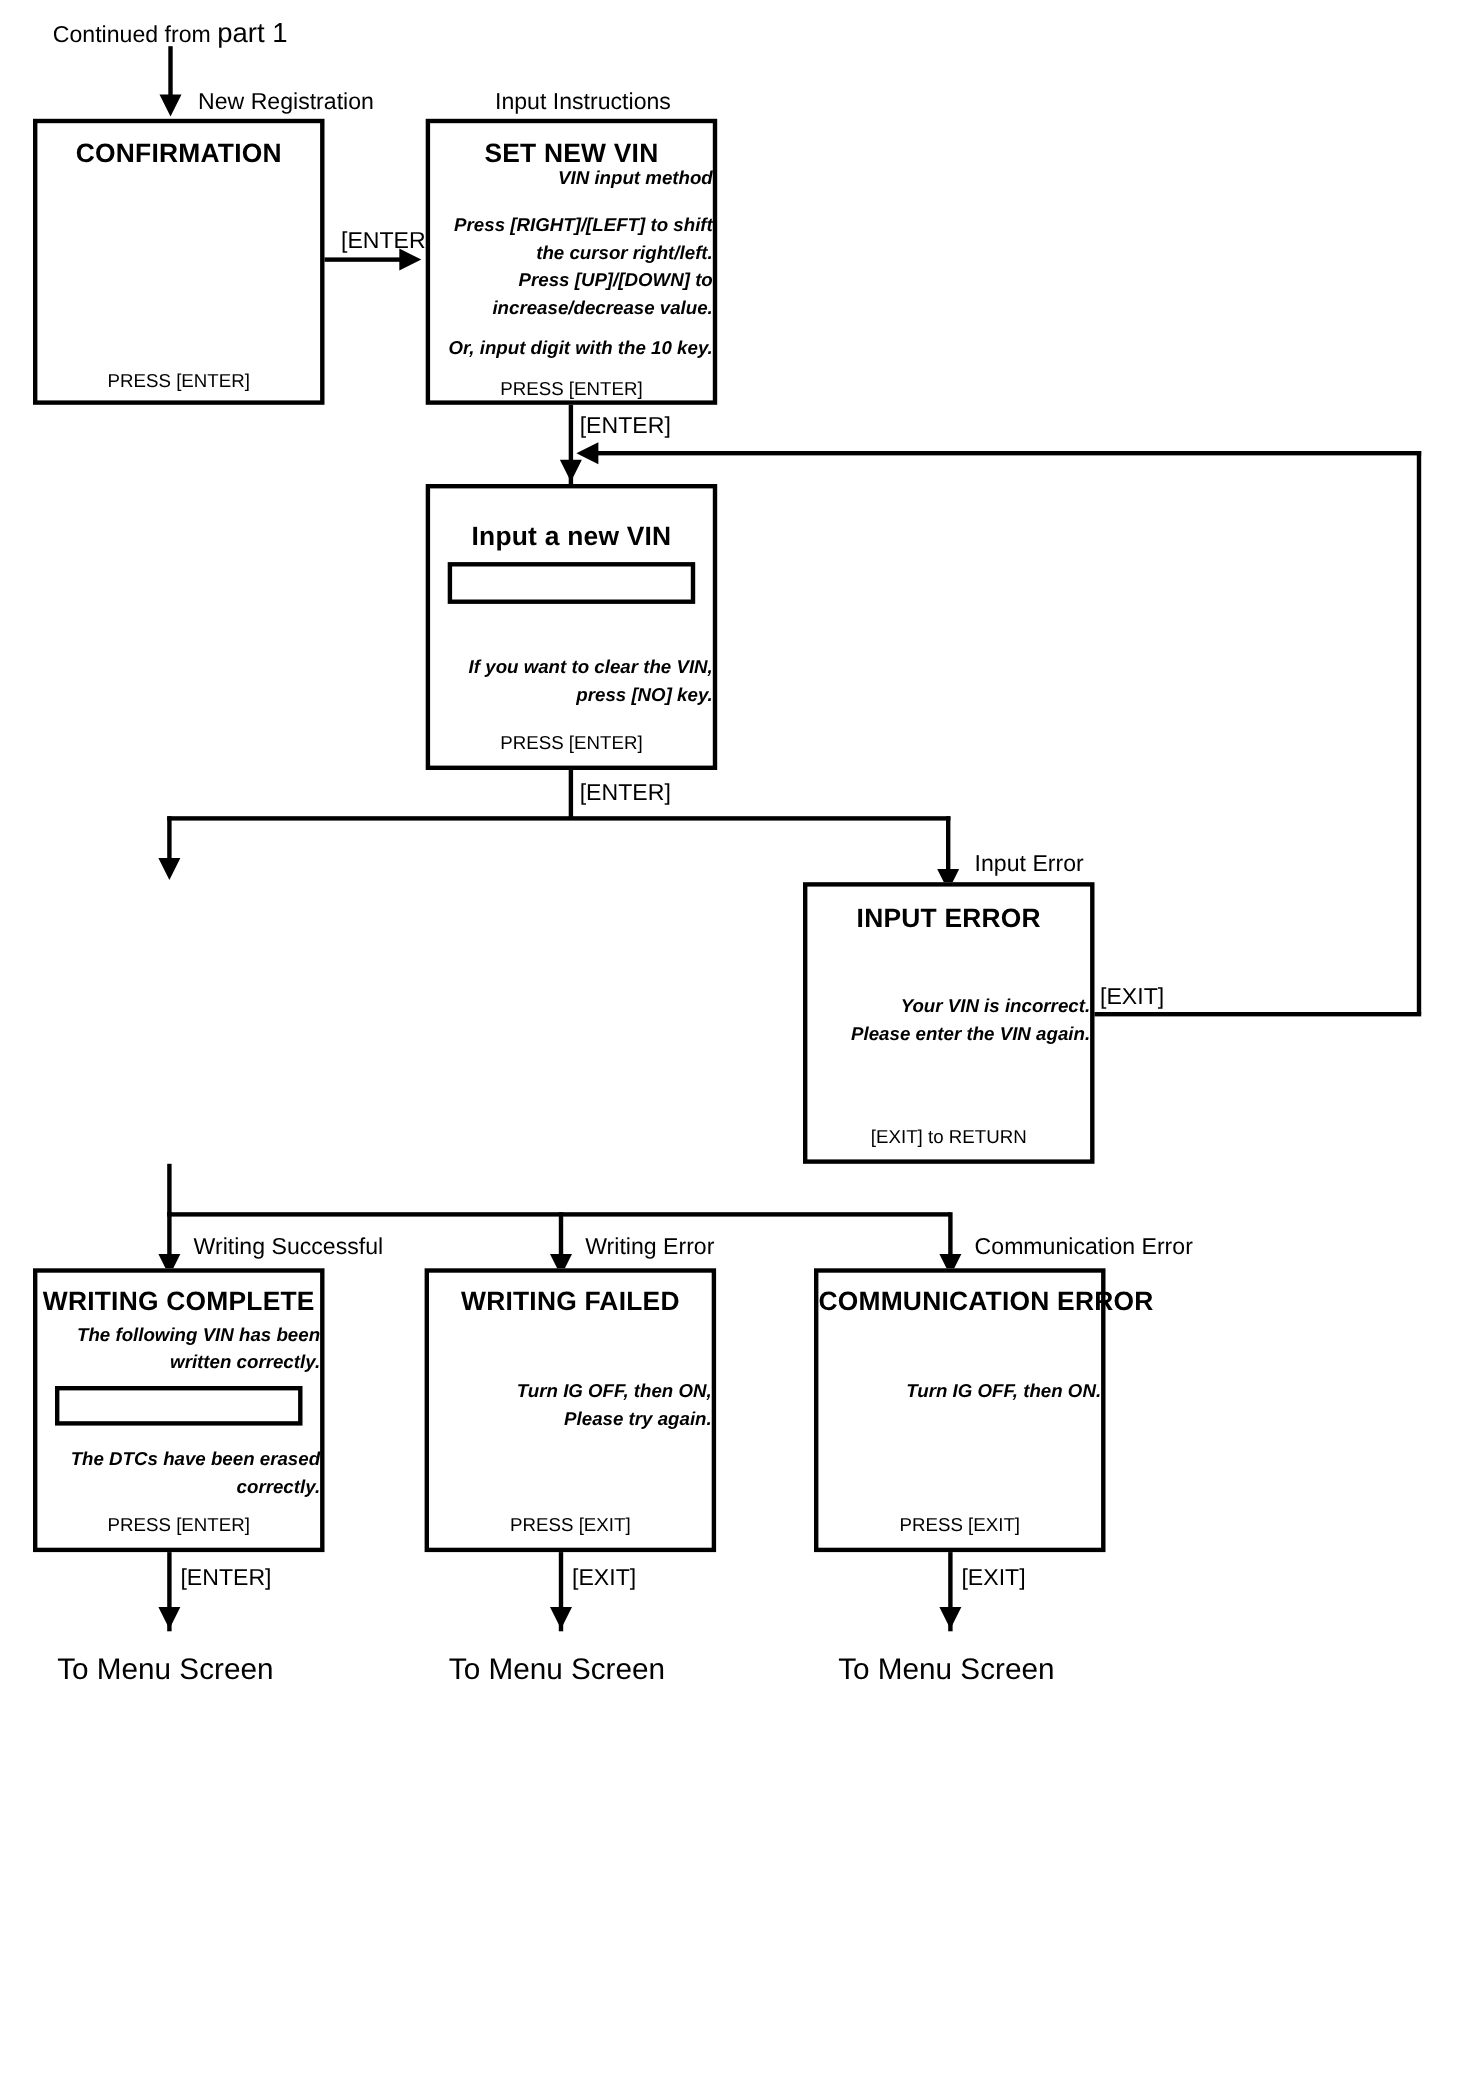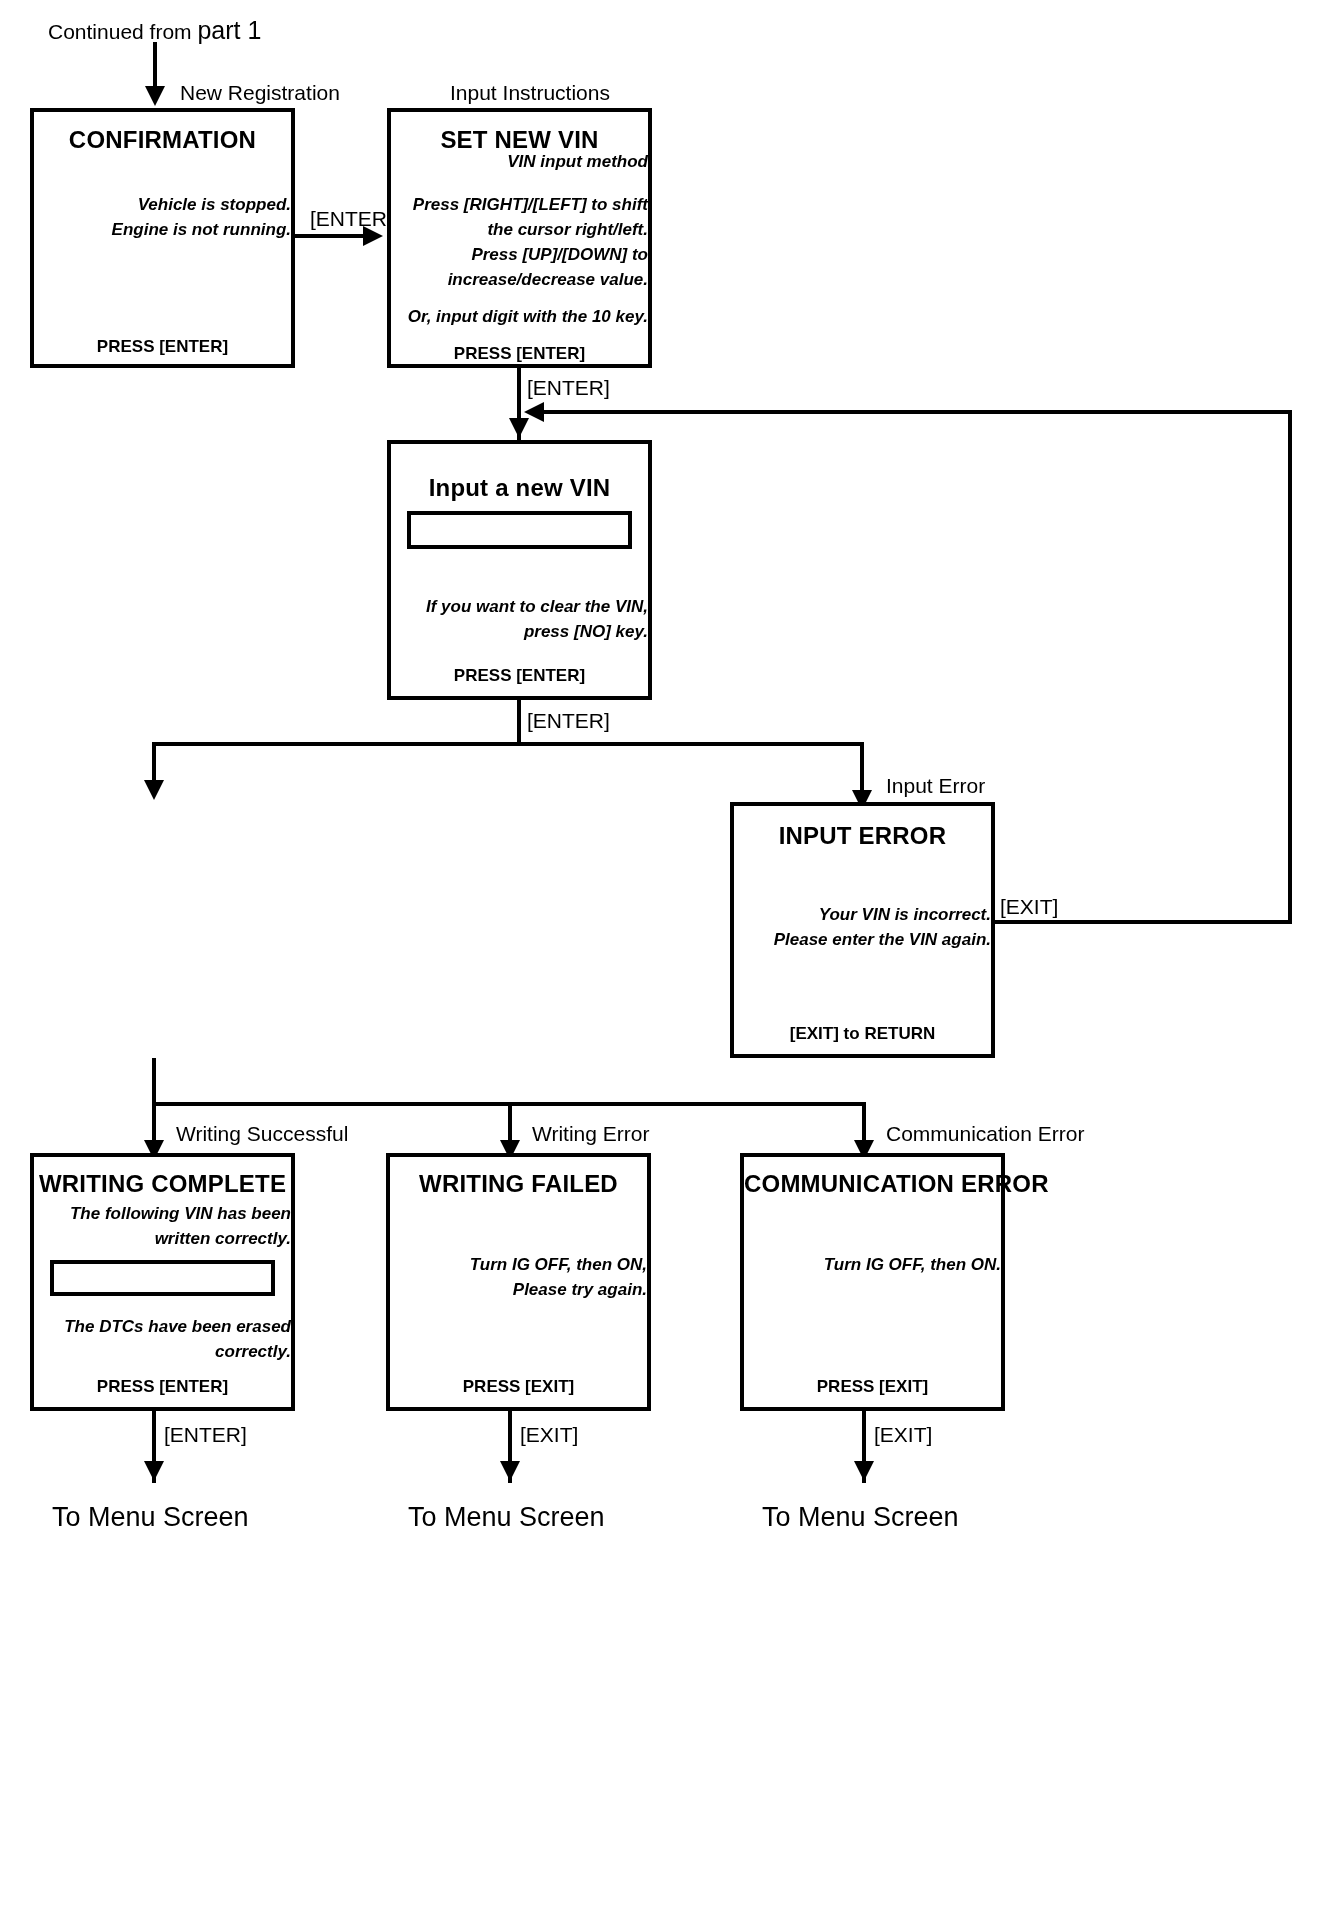--- a/index.html
+++ b/index.html
@@ -48,21 +48,21 @@
     font-size: 17px;
     line-height: 25px;
     white-space: pre-line;
     font-style: italic;
   }
   .scr-footer {
     position: absolute;
     left: 0;
     right: 0;
     text-align: center;
-    font-weight: bold;
+    font-weight: normal;
     font-size: 17px;
     white-space: nowrap;
   }
   .vin-field {
     position: absolute;
     border: 4px solid #000;
     background: #fff;
     box-sizing: border-box;
   }
 
@@ -144,22 +144,20 @@
 
   <div class="vline" style="left:153px; top:42px; height:52px;"></div>
   <div class="arrow-down" style="left:145px; top:86px;"></div>
 
   <div class="label" style="left:180px; top:82px;">New Registration</div>
   <div class="label" style="left:450px; top:82px;">Input Instructions</div>
 
   <div class="box" style="left:30px; top:108px; width:265px; height:260px;">
     <div class="box-inner">
       <div class="scr-title" style="top:14px;">CONFIRMATION</div>
-      <div class="scr-line" style="top:80px;">Vehicle is stopped.
-Engine is not running.</div>
       <div class="scr-footer" style="top:225px;">PRESS [ENTER]</div>
     </div>
   </div>
 
   <div class="hline" style="left:295px; top:234px; width:72px;"></div>
   <div class="arrow-right" style="left:363px; top:226px;"></div>
   <div class="edge-label" style="left:310px; top:208px;">[ENTER]</div>
 
   <div class="box" style="left:387px; top:108px; width:265px; height:260px;">
     <div class="box-inner">

